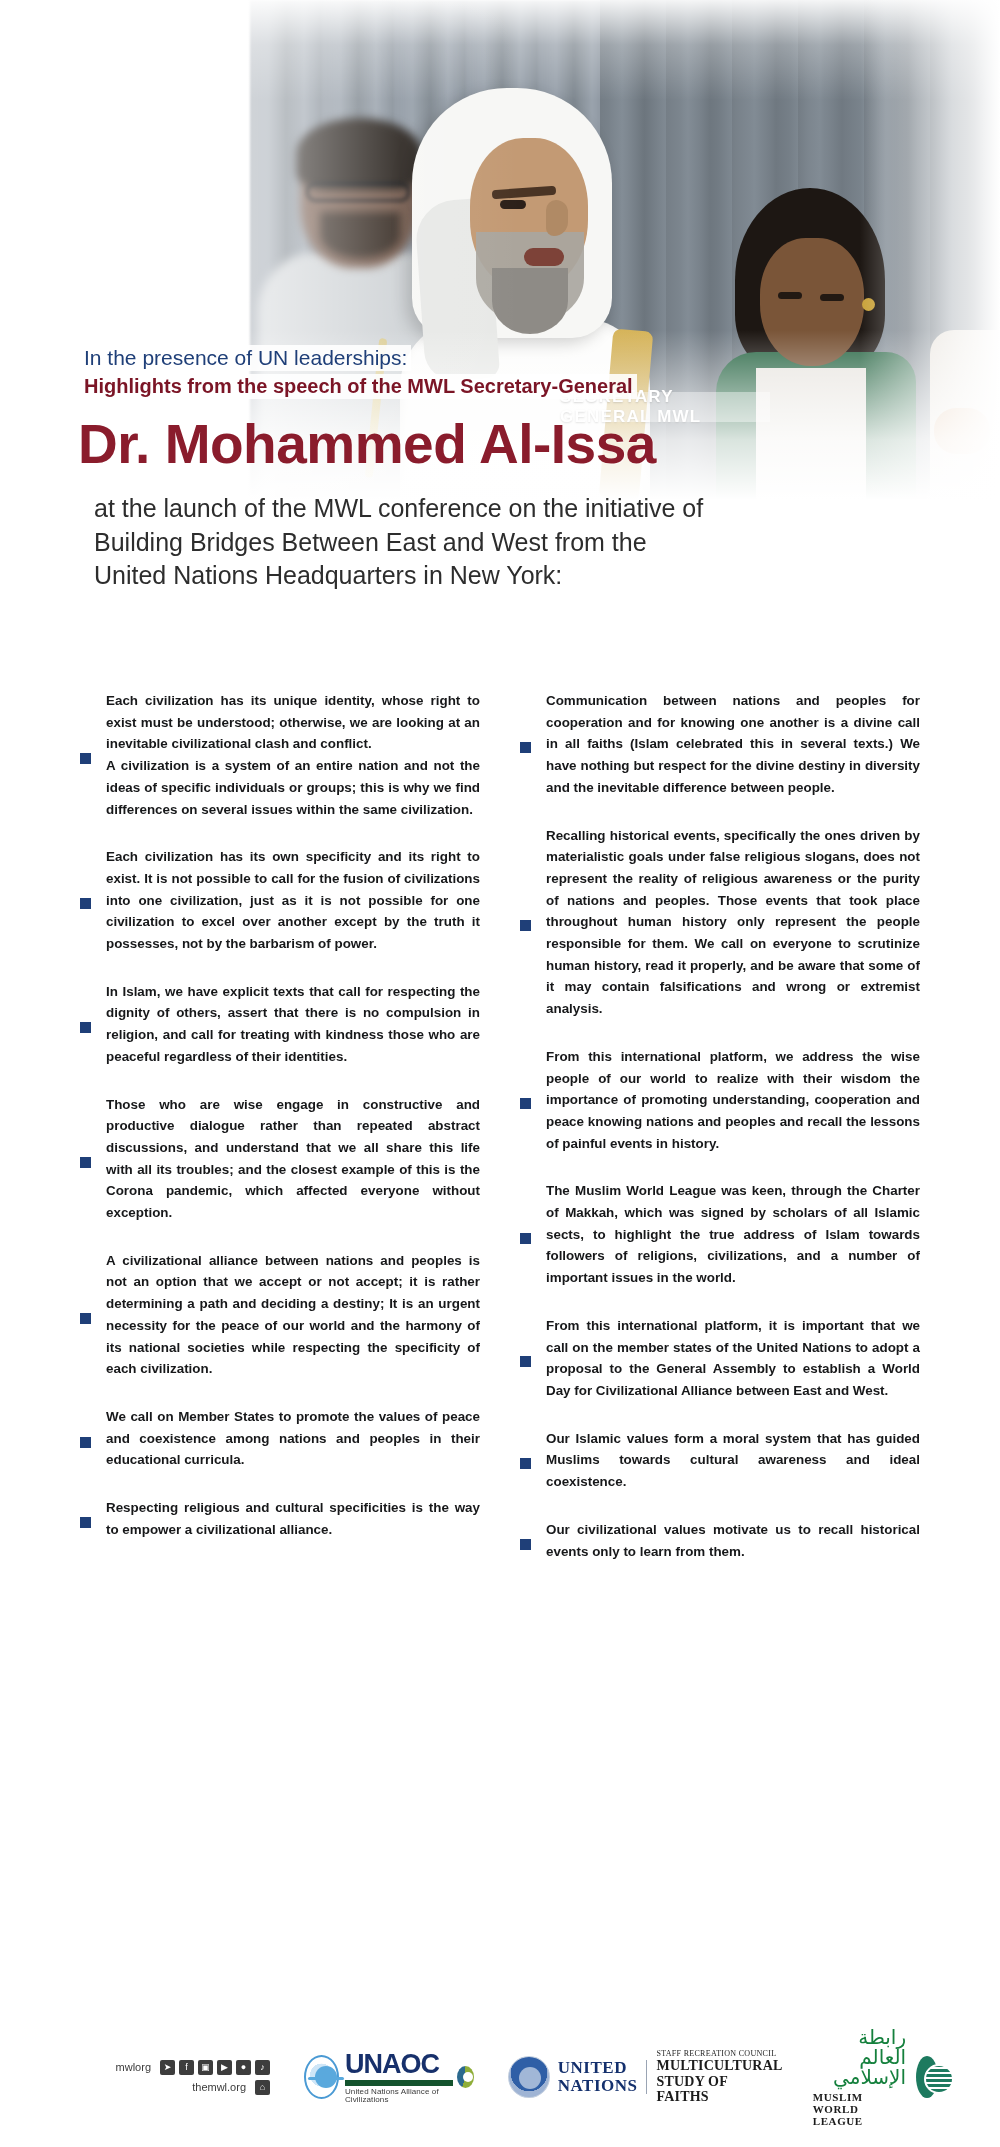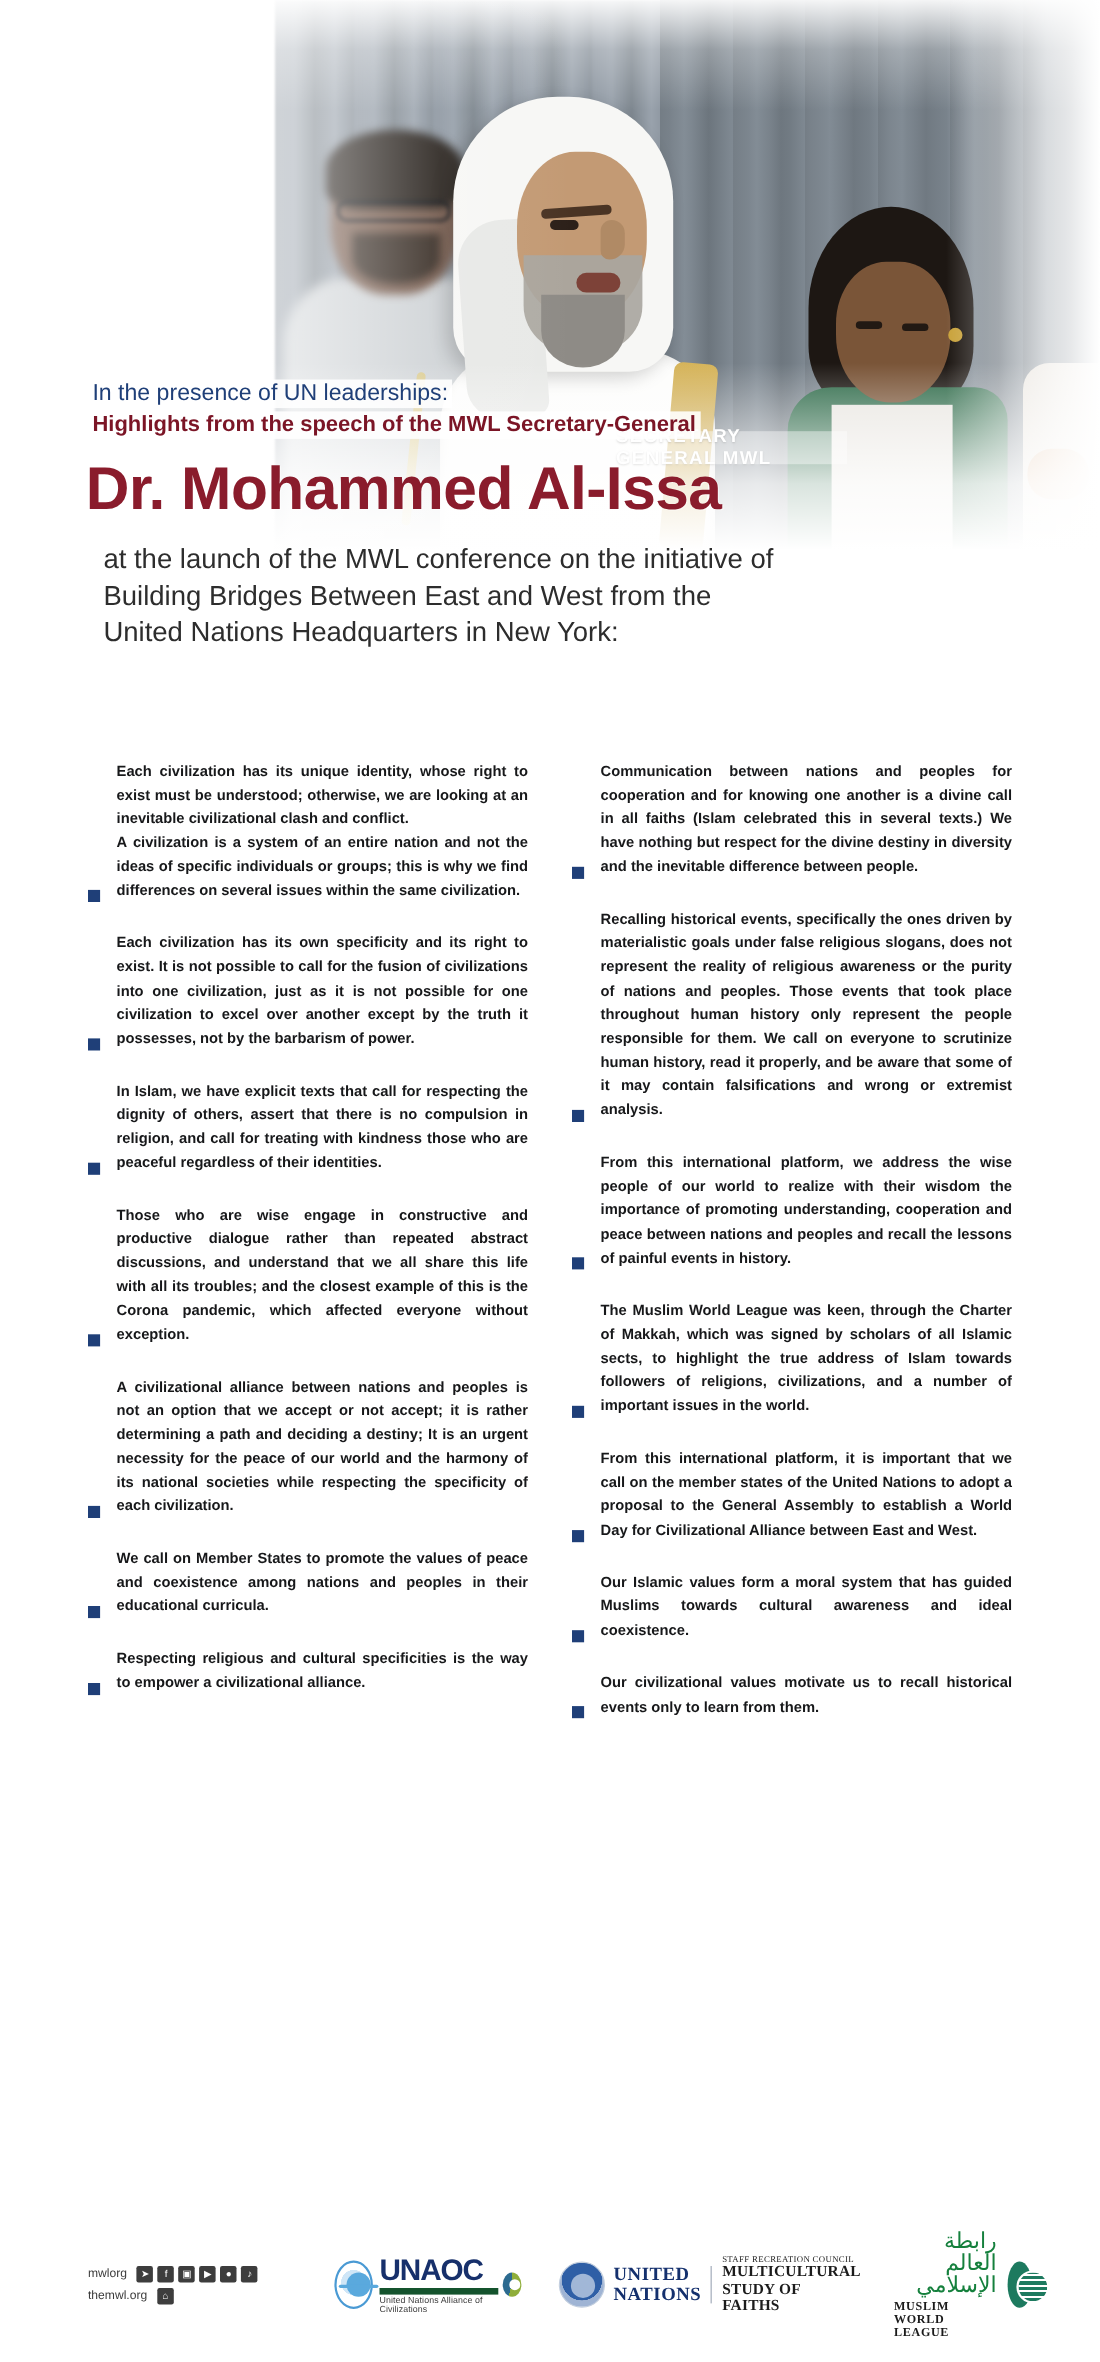--- a/index.html
+++ b/index.html
@@ -258,21 +258,21 @@
   .columns {
     position: absolute;
     left: 80px; top: 690px;
     width: 840px;
     display: flex;
     gap: 40px;
   }
   .col { width: 400px; }
   .bullet-item {
     display: flex;
-    align-items: flex-end;
+    align-items: center;
     margin-bottom: 26px;
   }
   .bullet-sq {
     width: 11px; height: 11px;
     background: #1f3f78;
     margin-top: 7px;
     margin-right: 15px;
     flex: 0 0 11px;
   }
   .bullet-text {
@@ -292,21 +292,21 @@
     position: absolute;
     left: 0; bottom: 0;
     width: 1000px; height: 140px;
     background: #ffffff;
     display: flex;
     align-items: center;
     padding: 0 80px;
     gap: 0;
   }
   .mwl-social {
-    display: flex; flex-direction: column; align-items: flex-start;
+    display: flex; flex-direction: column; align-items: flex-end;
     gap: 5px; min-width: 190px;
   }
   .soc-row { display: flex; align-items: center; gap: 4px; }
   .soc-label { font-size: 11px; color: #3b3b3b; margin-right: 5px; }
   .soc-ico {
     width: 15px; height: 15px; background: #3d3d3d;
     border-radius: 2px; color: #fff;
     display: flex; align-items: center; justify-content: center;
     font-size: 9px; line-height: 1;
   }
@@ -506,21 +506,21 @@
       </div>
       <div class="bullet-item">
         <div class="bullet-sq"></div>
         <div class="bullet-text">
           <p>Recalling historical events, specifically the ones driven by materialistic goals under false religious slogans, does not represent the reality of religious awareness or the purity of nations and peoples. Those events that took place throughout human history only represent the people responsible for them. We call on everyone to scrutinize human history, read it properly, and be aware that some of it may contain falsifications and wrong or extremist analysis.</p>
         </div>
       </div>
       <div class="bullet-item">
         <div class="bullet-sq"></div>
         <div class="bullet-text">
-          <p>From this international platform, we address the wise people of our world to realize with their wisdom the importance of promoting understanding, cooperation and peace between nations and peoples and recall the lessons of painful events in history.</p>
+          <p>From this international platform, we address the wise people of our world to realize with their wisdom the importance of promoting understanding, cooperation and peace knowing nations and peoples and recall the lessons of painful events in history.</p>
         </div>
       </div>
       <div class="bullet-item">
         <div class="bullet-sq"></div>
         <div class="bullet-text">
           <p>The Muslim World League was keen, through the Charter of Makkah, which was signed by scholars of all Islamic sects, to highlight the true address of Islam towards followers of religions, civilizations, and a number of important issues in the world.</p>
         </div>
       </div>
       <div class="bullet-item">
         <div class="bullet-sq"></div>

